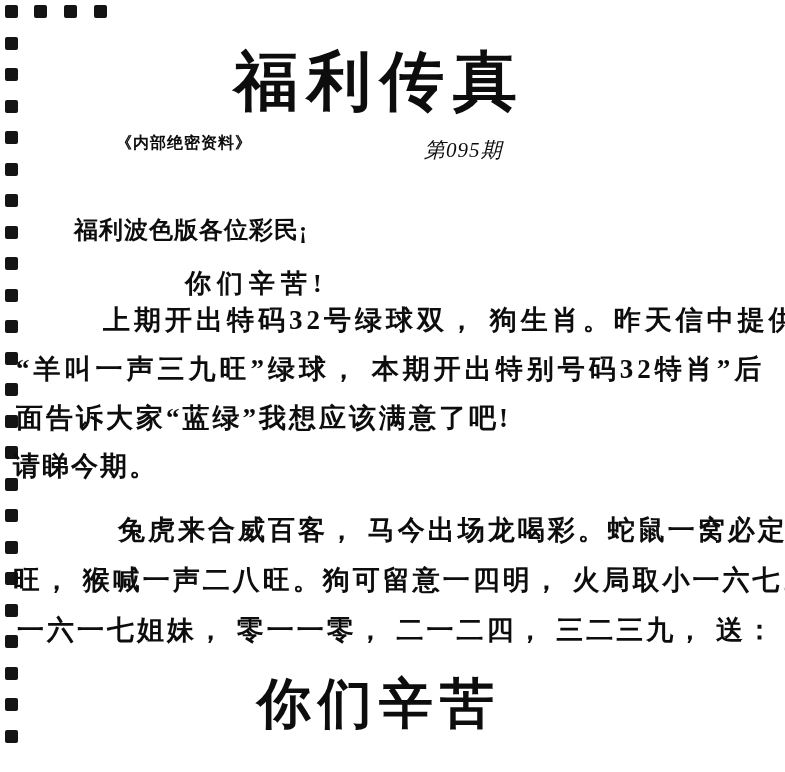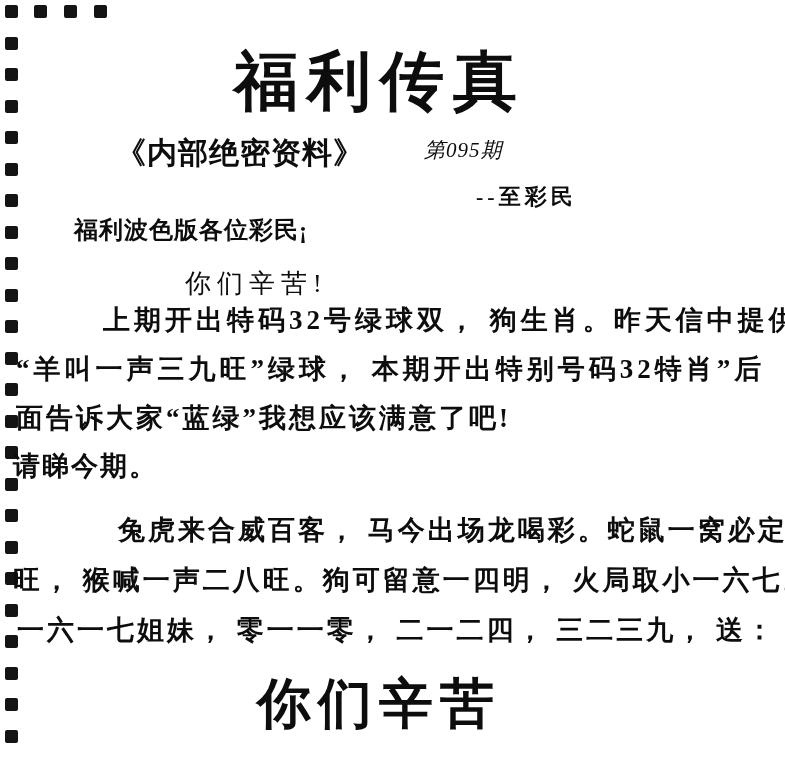--- a/index.html
+++ b/index.html
@@ -20,21 +20,21 @@
 
   .title {
     left: 0; top: 38px; width: 760px;
     text-align: center;
     font-size: 64px;
     font-weight: 700;
     letter-spacing: 9px;
   }
   .classification {
     left: 116px; top: 133px;
-    font-size: 30px;
+    font-size: 16px;
     font-weight: 700;
     letter-spacing: 1px;
   }
   .issue {
     left: 424px; top: 136px;
     font-size: 21px;
     font-weight: 400;
     letter-spacing: 1px;
     font-style: italic;
   }
@@ -46,21 +46,21 @@
   }
   .salutation {
     left: 74px; top: 214px;
     font-size: 24px;
     font-weight: 700;
     letter-spacing: 1px;
   }
   .greeting {
     left: 185px; top: 266px;
     font-size: 26px;
-    font-weight: 400;
+    font-weight: 700;
     letter-spacing: 6px;
   }
   .body-line {
     font-size: 27px;
     font-weight: 700;
   }
   .p1-l1 { left: 103px; top: 302px; letter-spacing: 4px; }
   .p1-l2 { left: 16px;  top: 351px; letter-spacing: 4px; }
   .p1-l3 { left: 16px;  top: 400px; letter-spacing: 3px; }
   .p1-l4 { left: 13px;  top: 448px; letter-spacing: 2px; }
@@ -118,21 +118,20 @@
       <div class="edge-mark" style="left: 5px; top: 635px;"></div>
       <div class="edge-mark" style="left: 5px; top: 666.5px;"></div>
       <div class="edge-mark" style="left: 5px; top: 698px;"></div>
       <div class="edge-mark" style="left: 5px; top: 729.5px;"></div>
     </div>
 
   <div class="abs title">福利传真</div>
 
   <div class="abs classification">《内部绝密资料》</div>
   <div class="abs issue">第095期</div>
-  <div class="abs dedication">--至彩民</div>
   <div class="abs salutation">福利波色版各位彩民¡</div>
 
   <div class="abs greeting">你们辛苦!</div>
 
   <div class="abs body-line p1-l1">上期开出特码32号绿球双， 狗生肖。昨天信中提供</div>
   <div class="abs body-line p1-l2">“羊叫一声三九旺”绿球， 本期开出特别号码32特肖”后</div>
   <div class="abs body-line p1-l4">请睇今期。</div>
   <div class="abs body-line p1-l3">面告诉大家“蓝绿”我想应该满意了吧!</div>
 
   <div class="abs body-line p2-l1">兔虎来合威百客， 马今出场龙喝彩。蛇鼠一窝必定</div>

